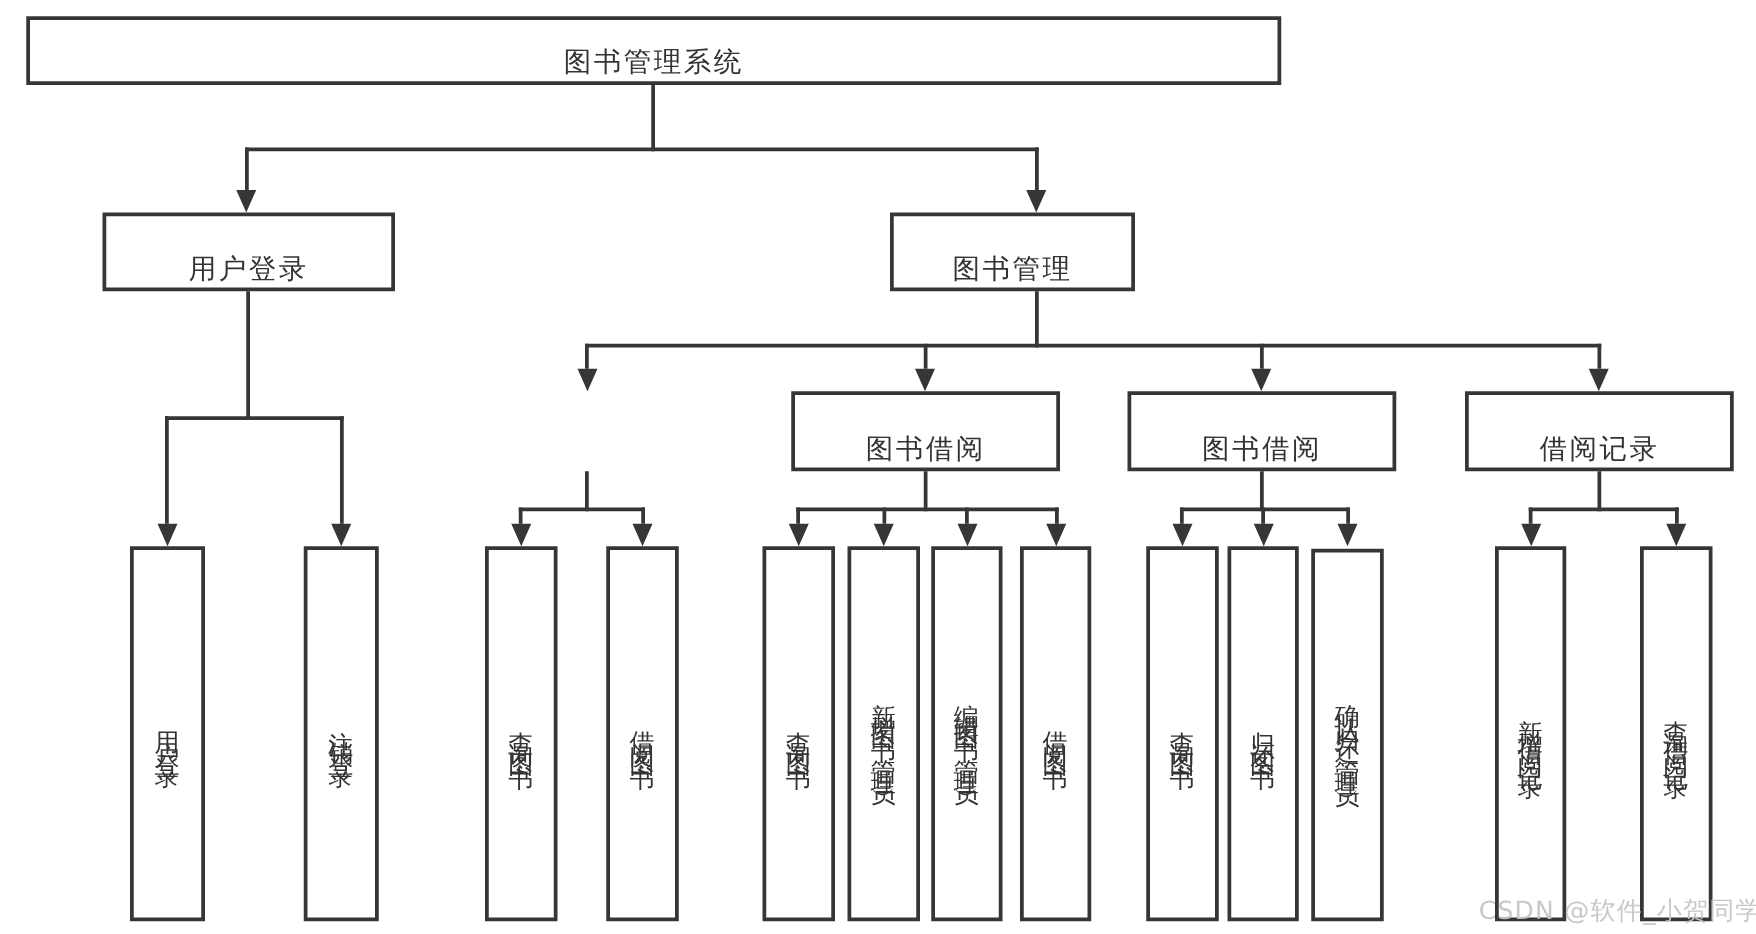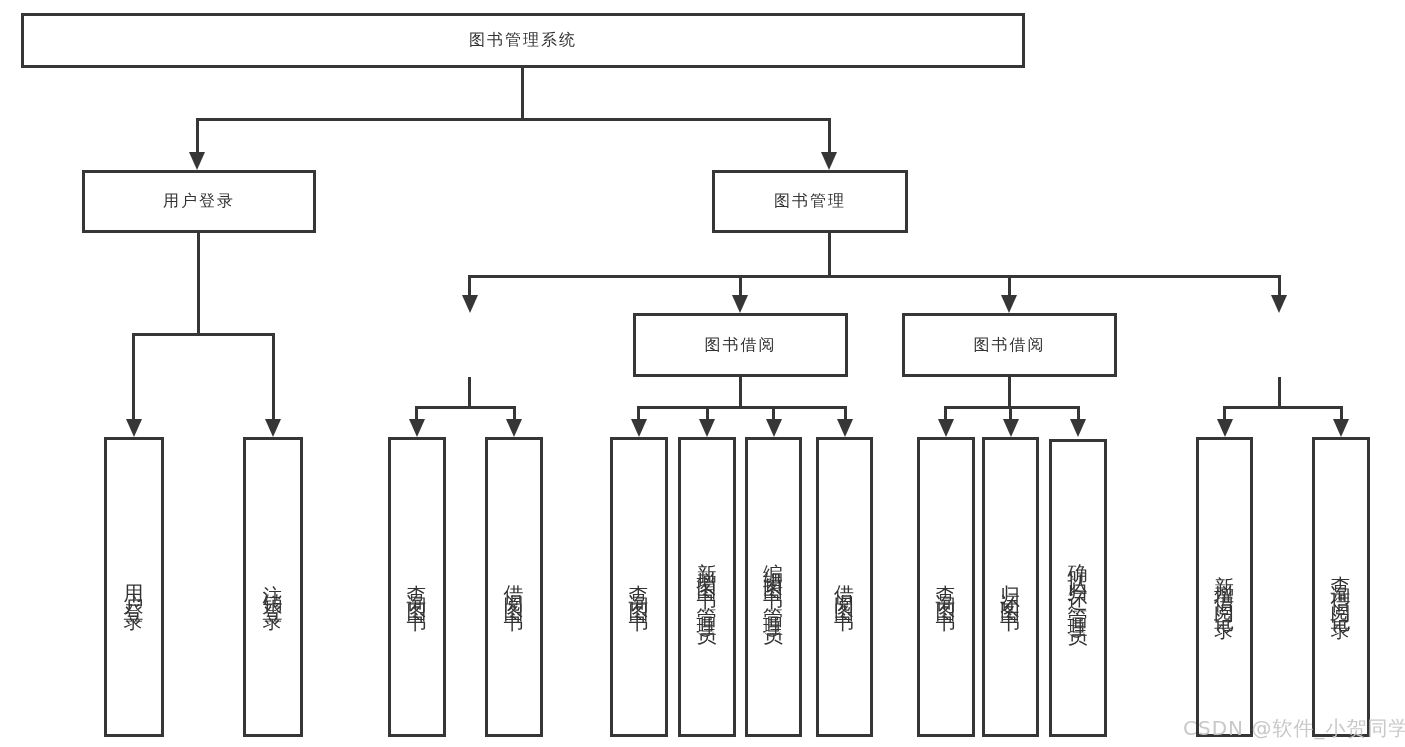--- a/index.html
+++ b/index.html
@@ -4,21 +4,21 @@
 <style>
   * { margin:0; padding:0; box-sizing:border-box; }
   html,body { background:#ffffff; }
   body { font-family:"DejaVu Sans","Liberation Sans",sans-serif; }
   .canvas { position:relative; width:1405px; height:747px; background:#ffffff; overflow:hidden; }
 
   .box {
     position:absolute; background:#ffffff; border:3px solid #363636;
     display:flex; align-items:center; justify-content:center; color:#333333;
   }
-  .box.h { font-size:16px; letter-spacing:2px; }
+  .box.h { font-size:22px; letter-spacing:2px;align-items:flex-end; }
   .box.v { font-size:20px; }
   .box.v span {
     writing-mode:vertical-rl; text-orientation:mixed;
     letter-spacing:9px; line-height:1.1; display:block;
   }
 
   .vl { position:absolute; width:3px; background:#363636; }
   .hl { position:absolute; height:3px; background:#363636; }
   .ah {
     position:absolute; width:0; height:0;
@@ -71,20 +71,23 @@
   <div class="vl" style="left:1008px;top:275px;height:20px"></div>
   <div class="ah" style="left:1001px;top:295px"></div>
   <div class="vl" style="left:1278px;top:275px;height:20px"></div>
   <div class="ah" style="left:1271px;top:295px"></div>
 
   <div class="box h" style="left:633px;top:313px;width:215px;height:64px">
     <span>图书借阅</span>
   </div>
   <div class="box h" style="left:902px;top:313px;width:215px;height:64px">
     <span>图书借阅</span>
+  </div>
+  <div class="box h" style="left:1172px;top:313px;width:215px;height:64px">
+    <span>借阅记录</span>
   </div>
 
   <div class="vl" style="left:468px;top:377px;height:32px"></div>
   <div class="hl" style="left:415px;top:406px;width:101px"></div>
   <div class="vl" style="left:415px;top:406px;height:13px"></div>
   <div class="ah" style="left:409px;top:419px"></div>
   <div class="vl" style="left:513px;top:406px;height:13px"></div>
   <div class="ah" style="left:506px;top:419px"></div>
 
   <div class="vl" style="left:739px;top:377px;height:32px"></div>

